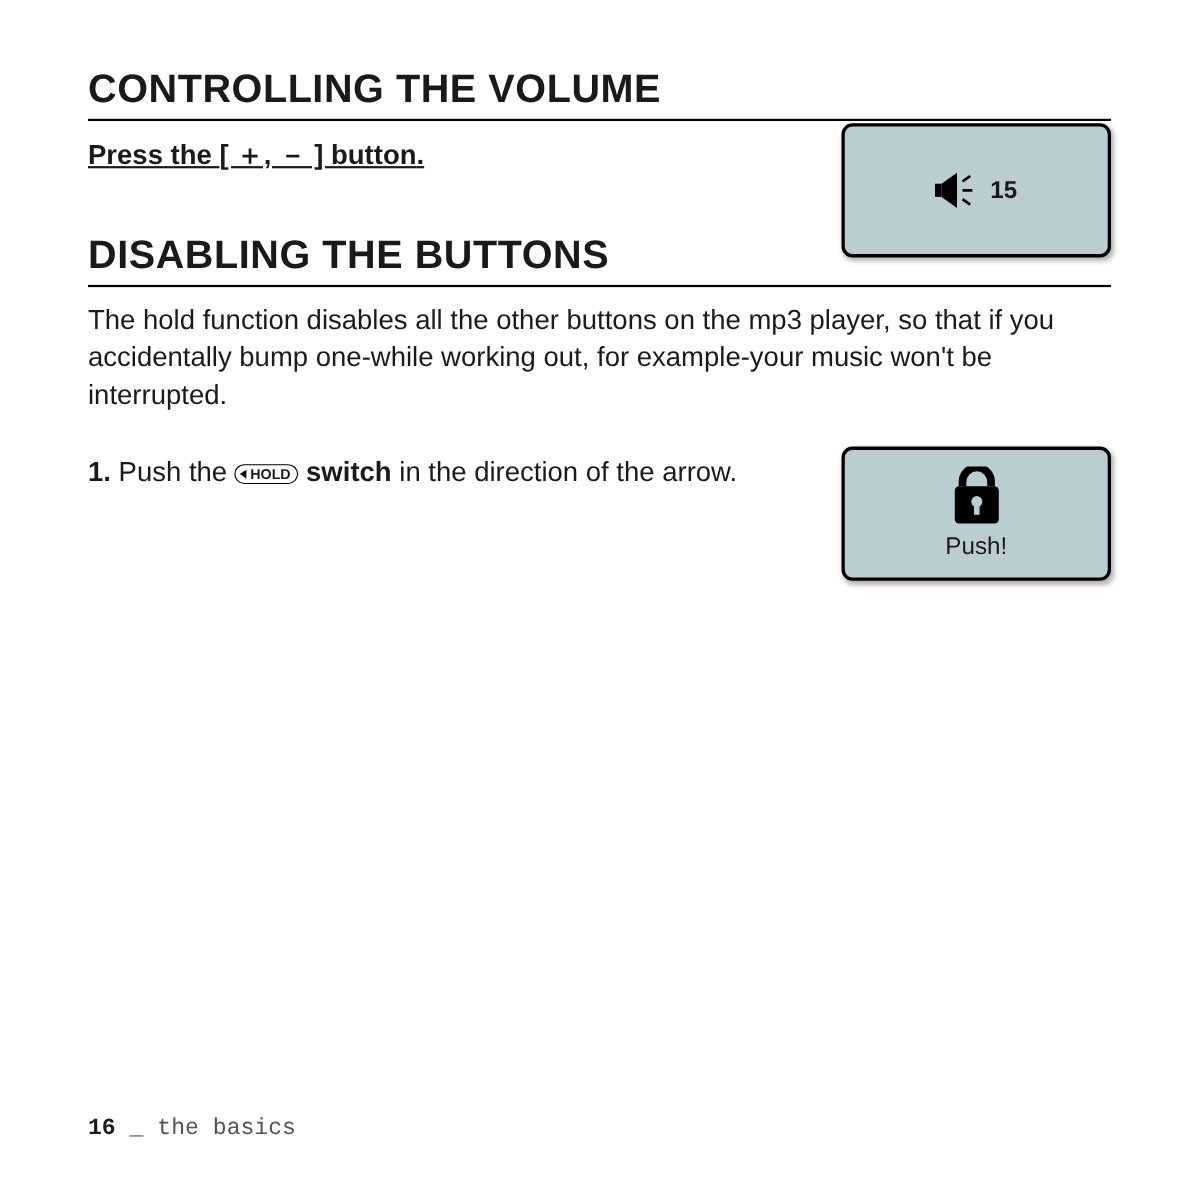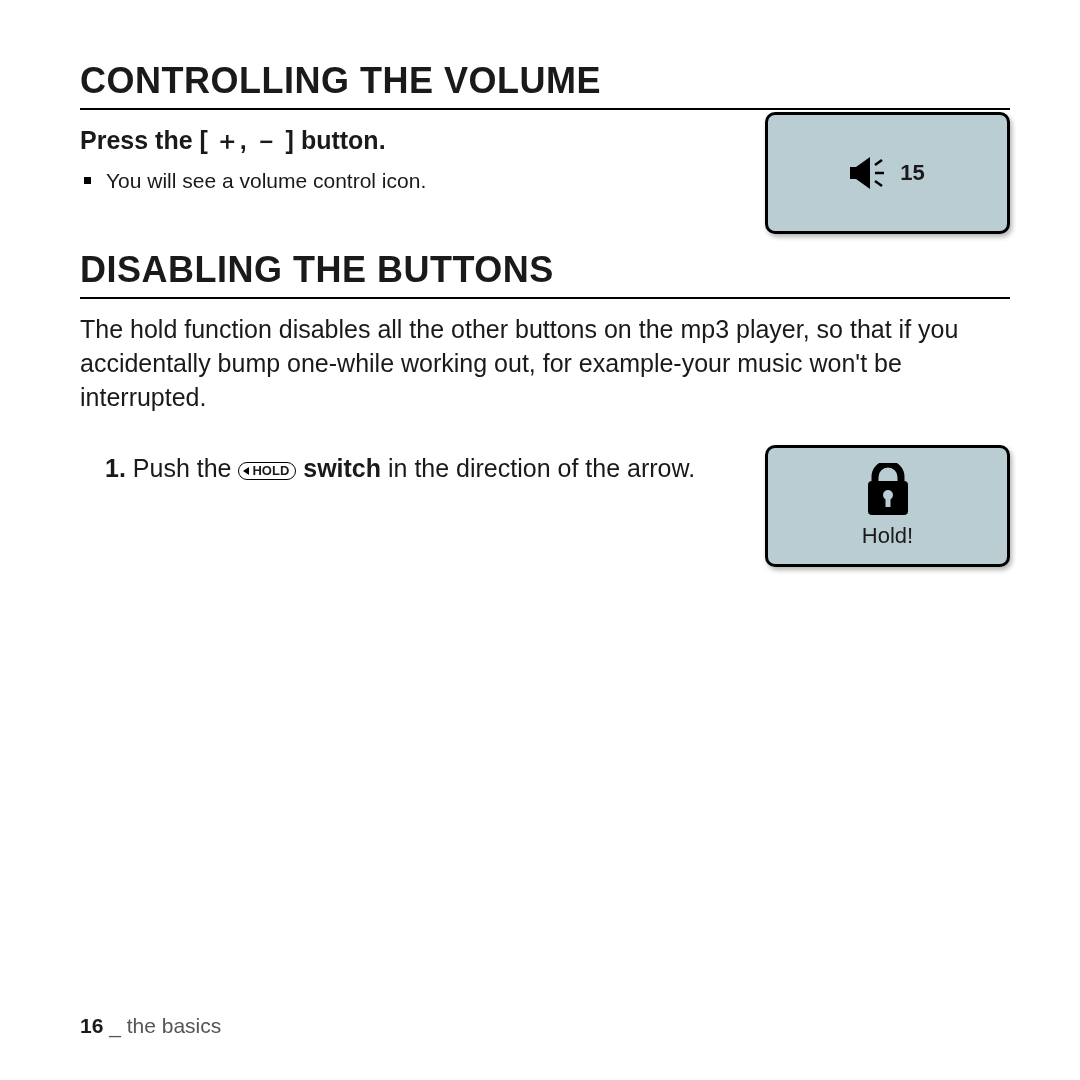--- a/index.html
+++ b/index.html
@@ -19,20 +19,21 @@
     border-bottom: 2px solid #000;
     padding-bottom: 6px;
     margin-bottom: 14px;
   }
   .section1 { position: relative; margin-bottom: 54px; }
   .section2 { position: relative; }
   .subhead {
     font-size: 25px;
     font-weight: bold;
     margin-bottom: 10px;
+    text-decoration: underline;
   }
   ul.squares {
     list-style: none;
     padding-left: 4px;
     width: 620px;
   }
   ul.squares li {
     font-size: 21px;
     line-height: 1.35;
     padding-left: 22px;
@@ -77,21 +78,20 @@
   .intro {
     font-size: 25px;
     line-height: 1.35;
     margin-bottom: 36px;
   }
   ol.steps {
     list-style: none;
     width: 640px;
     font-size: 25px;
     line-height: 1.4;
-    margin-left: 25px;
   }
   ol.steps li { margin-bottom: 14px; padding-left: 0; }
   ol.steps .num { font-weight: bold; }
 
   .hold-switch {
     display: inline-block;
     border: 1.5px solid #000;
     border-radius: 10px;
     font-size: 13px;
     font-weight: bold;
@@ -108,37 +108,37 @@
     margin-right:3px;
     vertical-align: 0px;
   }
 
   .footer {
     position: absolute;
     bottom: 42px;
     left: 80px;
     font-size: 21px;
     color: #555;
+    font-family: Liberation Mono, monospace;
   }
   .footer .pg { font-weight: bold; color:#1a1a1a; }
 
   .steps-wrap { position: relative; }
 </style>
 </head>
 <body>
 
 <div class="section1">
   <h1>CONTROLLING THE VOLUME</h1>
 
   <div class="subhead">
     <span>Press the </span><span class="bold">[ ＋, － ] button</span><span>.</span>
   </div>
 
   <ul class="squares">
-    <li><span>You will see a volume control icon.</span></li>
   </ul>
 
   <div class="screen-box screen-vol">
     <svg width="42" height="36" viewBox="0 0 42 36">
       <rect x="0" y="12" width="6" height="12" fill="#000"></rect>
       <polygon points="6,12 20,2 20,34 6,24" fill="#000"></polygon>
       <line x1="25" y1="10" x2="32" y2="5" stroke="#000" stroke-width="2.5"></line>
       <line x1="25" y1="18" x2="34" y2="18" stroke="#000" stroke-width="2.5"></line>
       <line x1="25" y1="26" x2="32" y2="31" stroke="#000" stroke-width="2.5"></line>
     </svg>
@@ -160,20 +160,20 @@
       </li>
     </ol>
 
     <div class="screen-box screen-hold">
       <svg width="50" height="56" viewBox="0 0 50 56">
         <path d="M12 18 v-4 a13 13 0 0 1 26 0 v4" fill="none" stroke="#000" stroke-width="7"></path>
         <rect x="5" y="18" width="40" height="34" rx="4" fill="#000"></rect>
         <circle cx="25" cy="32" r="5" fill="#bacdd3"></circle>
         <rect x="22.5" y="32" width="5" height="12" fill="#bacdd3"></rect>
       </svg>
-      <span class="holdlabel">Hold!</span>
+      <span class="holdlabel">Push!</span>
     </div>
   </div>
 </div>
 
 <div class="footer">
   <span class="pg">16</span><span> _ </span><span>the basics</span>
 </div>
 
 </body></html>

